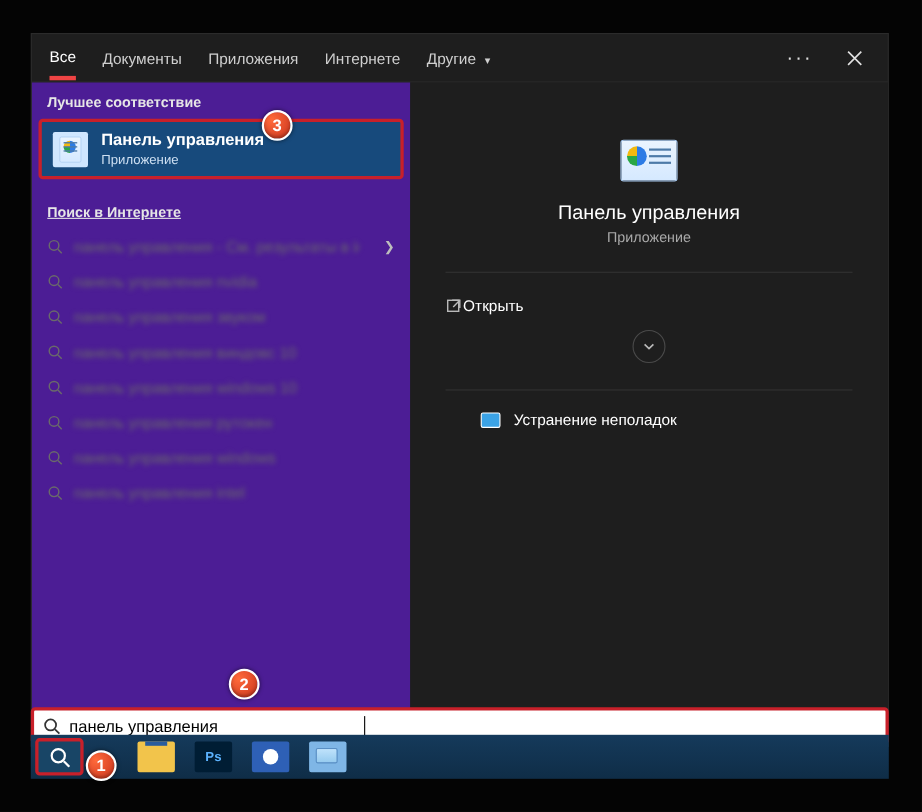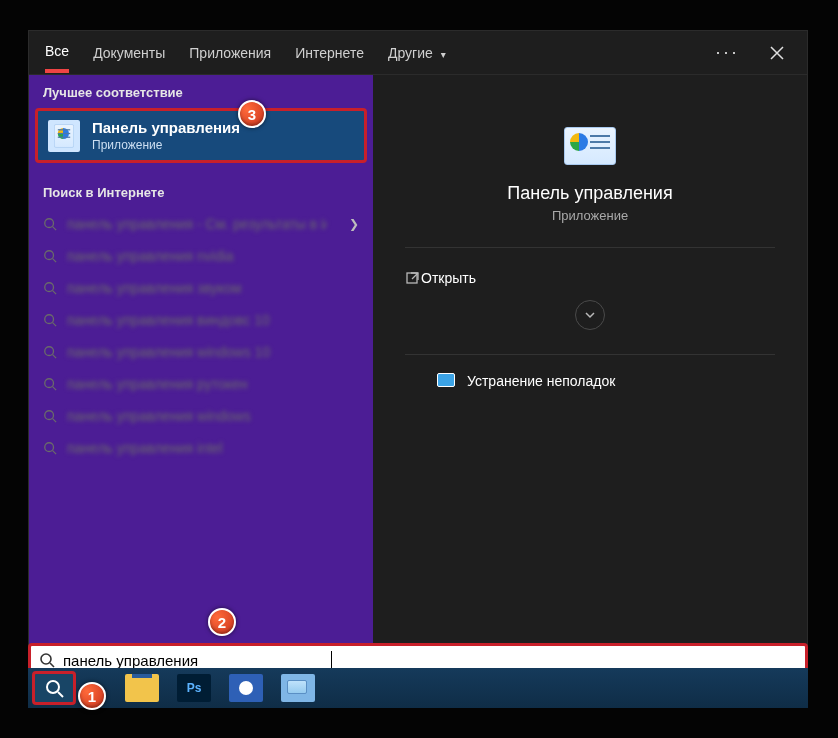--- a/index.html
+++ b/index.html
@@ -100,21 +100,21 @@
   .action-label { font-size:14px; }
 
   .expand-circle {
     width:30px; height:30px; border:1px solid #4a4a4a; border-radius:50%;
     display:flex; align-items:center; justify-content:center;
     margin: 10px auto; cursor:pointer;
   }
   .expand-circle svg { width:12px; height:12px; }
 
   .recent-head { font-size:13px; font-weight:600; margin: 16px 0 10px; color:#e6e6e6; }
-  .recent-item { display:flex; align-items:flex-start; gap:12px; font-size:14px; cursor:pointer;padding-left:32px; }
+  .recent-item { display:flex; align-items:flex-end; gap:12px; font-size:14px; cursor:pointer;padding-left:32px; }
   .recent-ico { width:18px; height:14px; background:#3ba3e6; border:1px solid #fff; border-radius:2px; }
 
   
   .searchbar {
     position:absolute;
     left:28px; right:30px; top:643px;
     height:34px; background:#fff; color:#000;
     border:3px solid #c8202a; border-radius:4px;
     display:flex; align-items:center; padding:0 8px; gap:8px;
   }
@@ -199,21 +199,21 @@
                 <span></span>
               </div>
             </div>
         </div>
         <div>
           <div class="bm-title">Панель управления</div>
           <div class="bm-sub">Приложение</div>
         </div>
       </div>
 
-      <div class="section-header" style="margin-top:12px;">Поиск в Интернете</div>
+      <div class="section-header" style="margin-top:12px;text-decoration:underline;">Поиск в Интернете</div>
 
       <div id="web-list">
           <div class="web-item">
     <div class="web-left">
       <svg class="web-icon" viewBox="0 0 16 16">
                 <circle cx="7" cy="7" r="5" fill="none" stroke="#6a6a6a" stroke-width="1.5"></circle>
                 <path d="M11 11 L15 15" stroke="#6a6a6a" stroke-width="1.5"></path>
               </svg>
       <span class="blurred">панель управления - См. результаты в Интернете</span>
     </div>

